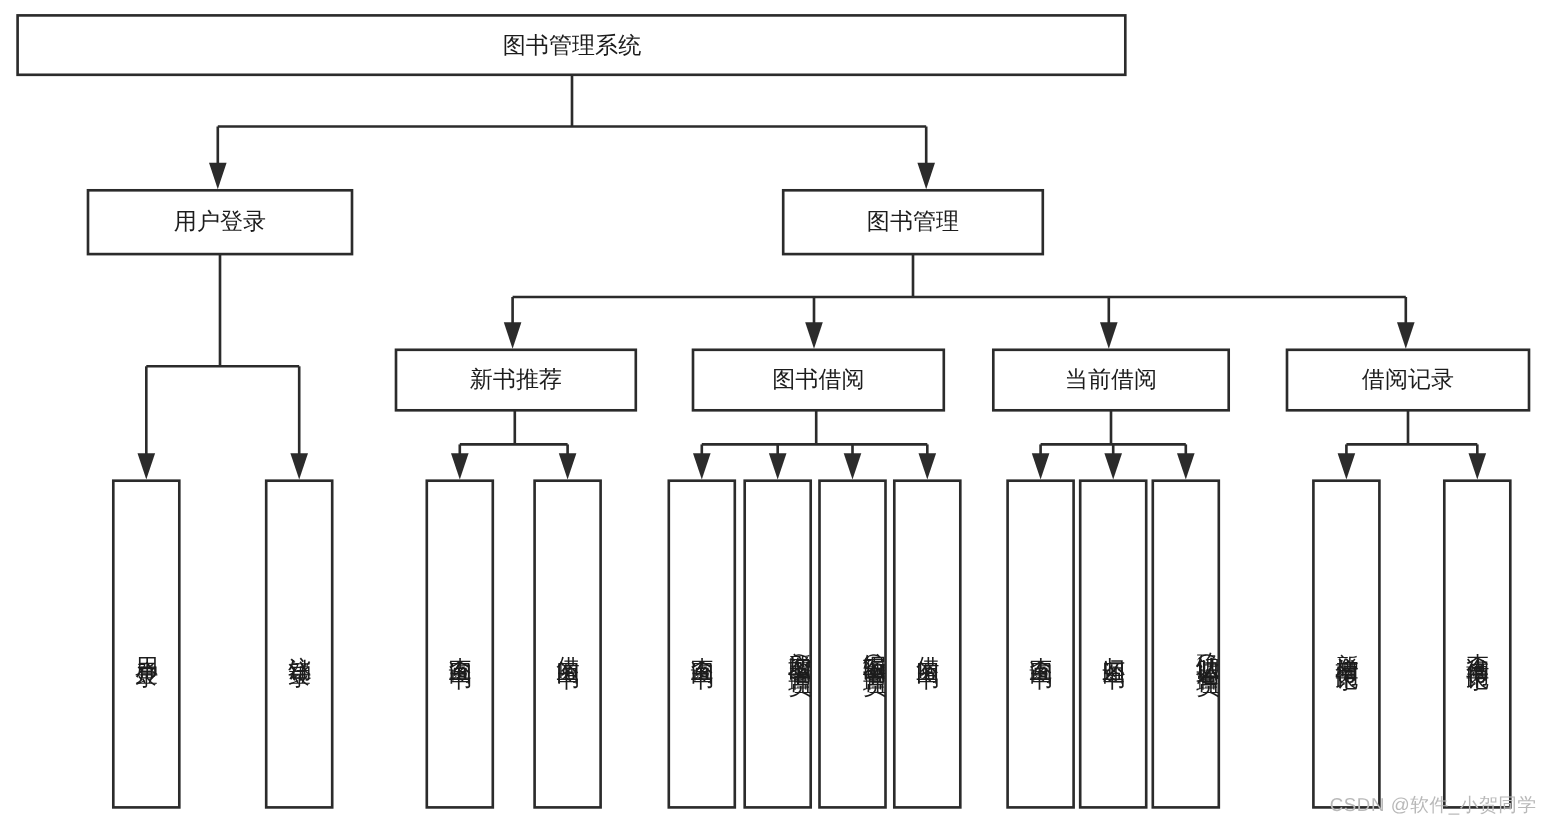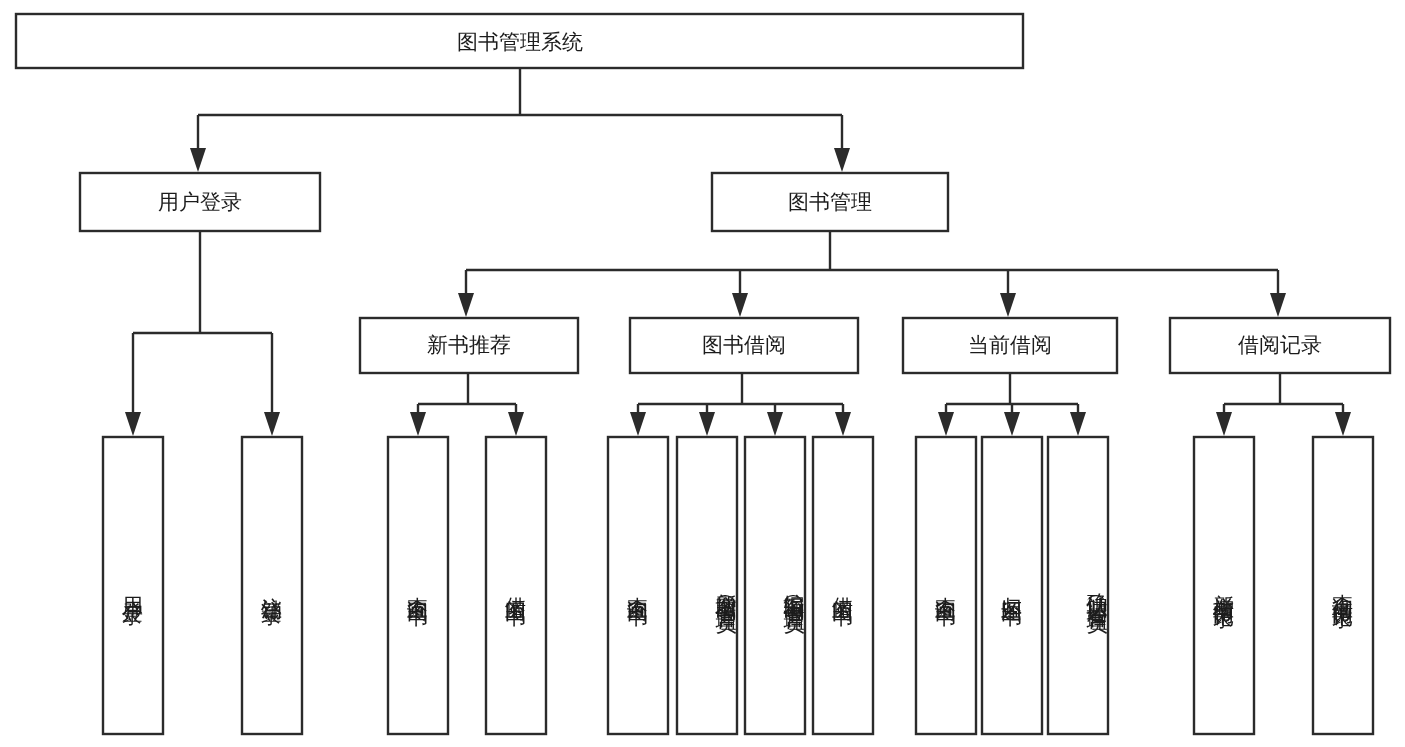--- a/index.html
+++ b/index.html
@@ -224,14 +224,15 @@
   <div class="vlabel" style="left:745px; top:441px; width:60px; height:297px; display:flex; align-items:flex-start; justify-content:center;">编辑图书（管理员）</div>
   <div class="vlabel" style="left:813px; top:437px; width:60px; height:297px; display:flex; align-items:center; justify-content:center;">借阅图书</div>
 
   <div class="vlabel" style="left:916px; top:437px; width:60px; height:297px; display:flex; align-items:center; justify-content:center;">查询图书</div>
   <div class="vlabel" style="left:982px; top:437px; width:60px; height:297px; display:flex; align-items:center; justify-content:center;">归还图书</div>
   <div class="vlabel" style="left:1048px; top:441px; width:60px; height:297px; display:flex; align-items:flex-start; justify-content:center;">确认归还（管理员）</div>
 
   <div class="vlabel" style="left:1194px; top:437px; width:60px; height:297px; display:flex; align-items:center; justify-content:center;">新增借阅记录</div>
   <div class="vlabel" style="left:1313px; top:437px; width:60px; height:297px; display:flex; align-items:center; justify-content:center;">查询借阅记录</div>
 
+  <div class="watermark">CSDN @软件_小贺同学</div>
 
 </div>
 
 </body></html>

